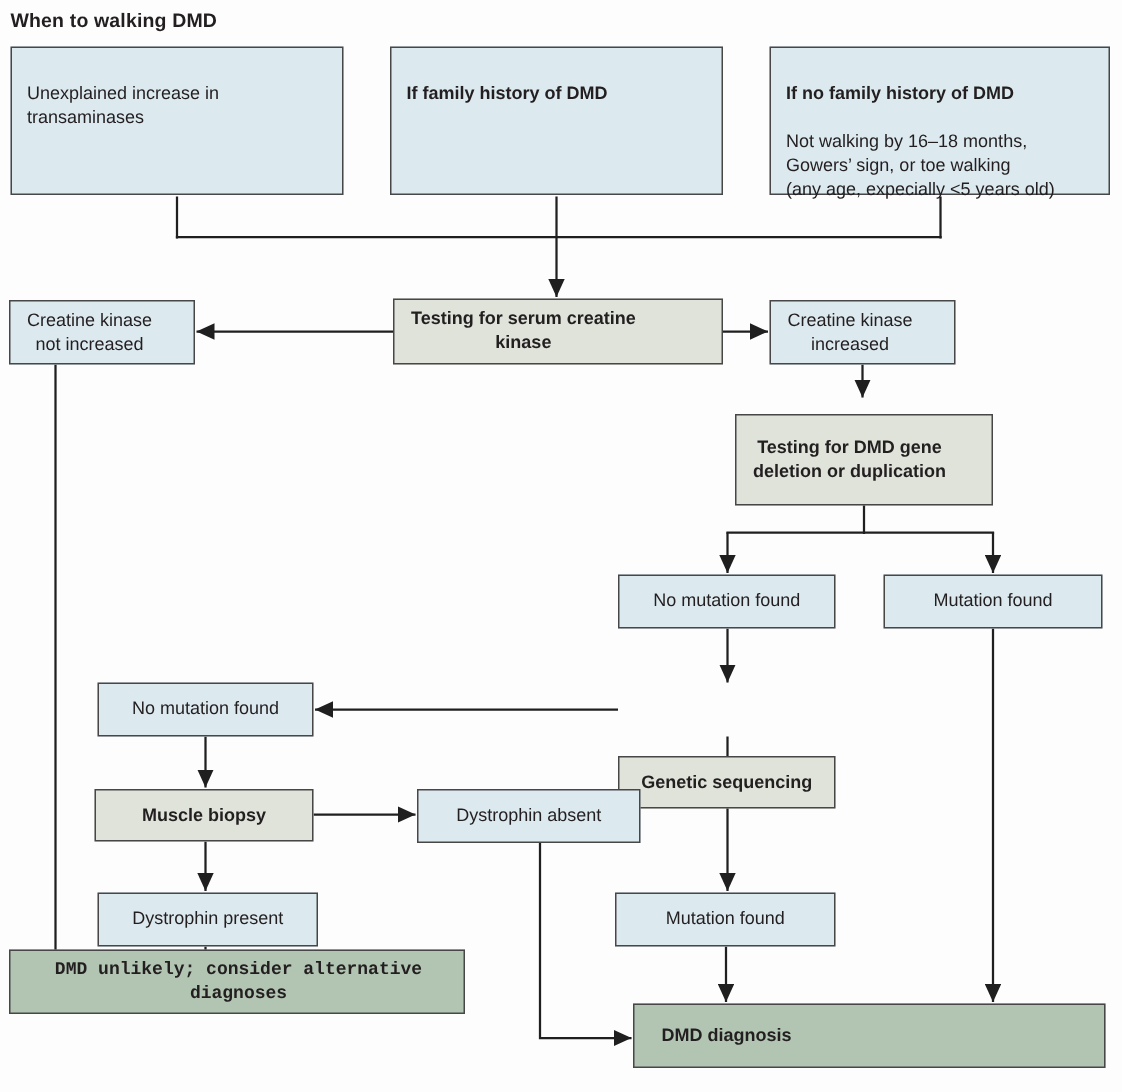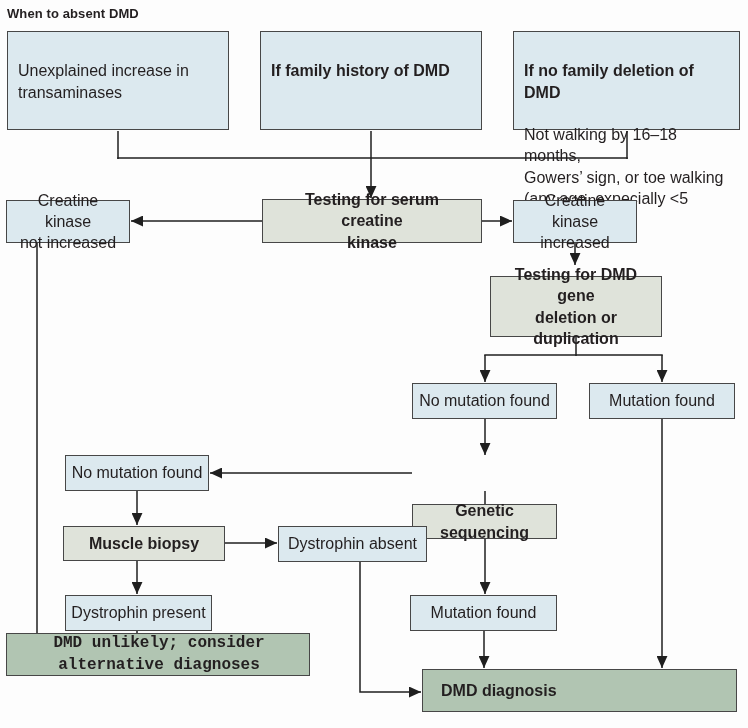--- a/index.html
+++ b/index.html
@@ -10,54 +10,54 @@
   }
   .title{
     position:absolute;left:7px;top:6px;font-size:13px;font-weight:bold;
     letter-spacing:0.1px;
   }
   svg.connectors{position:absolute;left:0;top:0;pointer-events:none;}
   svg.connectors polyline{fill:none;stroke:#1f1f1f;stroke-width:1.5;}
   .node{
     position:absolute;box-sizing:border-box;
     border:1.6px solid var(--border-col,#474747);
-    font-size:16px;line-height:1.33;white-space:pre-line;
+    font-size:12px;line-height:1.33;white-space:pre-line;
   }
   .info{background:var(--info-fill,#dce9ef);}
   .action{background:var(--action-fill,#dfe3da);font-weight:bold;}
   .outcome{background:var(--outcome-fill,#b1c5b2);font-weight:bold;}
   .top-pad{padding:7px 10px;}
   .mid-left{display:flex;align-items:center;padding:0 11px;text-align:center;}
   .mid-center{display:flex;align-items:center;justify-content:center;text-align:center;}
   .hd{font-weight:bold;display:block;}
   
   #n-transaminases{left:7px;top:31px;width:222px;height:99px;}
   #n-family{left:260px;top:31px;width:222px;height:99px;}
   #n-nofamily{left:513px;top:31px;width:227px;height:99px;}
   #n-ck-not{left:6px;top:200px;width:124px;height:43px;}
   #n-test-ck{left:262px;top:199px;width:220px;height:44px;}
   #n-ck-inc{left:513px;top:200px;width:124px;height:43px;}
   #n-test-gene{left:490px;top:276px;width:172px;height:61px;}
   #n-nomut1{left:412px;top:383px;width:145px;height:36px;}
   #n-mut1{left:589px;top:383px;width:146px;height:36px;}
   #n-nomut2{left:65px;top:455px;width:144px;height:36px;}
   #n-genseq{left:412px;top:456px;width:145px;height:35px;margin-top:48px;}
-  #n-biopsy{left:63px;top:526px;width:162px;height:35px;}
+  #n-biopsy{left:63px;top:526px;width:146px;height:35px;}
   #n-dys-abs{left:278px;top:526px;width:149px;height:36px;}
   #n-dys-pres{left:65px;top:595px;width:147px;height:36px;}
   #n-mut2{left:410px;top:595px;width:147px;height:36px;}
   #n-unlikely{left:6px;top:633px;width:304px;height:43px;padding-left:13px;font-family:Liberation Mono, monospace;}
   #n-diagnosis{left:422px;top:669px;width:315px;height:43px;padding-left:18px;}
 </style>
 </head>
 <body>
 
 <div class="stage">
 
-  <div class="title">When to absent DMD</div>
+  <div class="title">When to walking DMD</div>
 
   <svg class="connectors" id="connectors" width="748" height="728" viewBox="0 0 748 728">
     <defs>
       <marker id="arrow" viewBox="0 0 11 10" refX="11" refY="5" markerWidth="12" markerHeight="11" markerUnits="userSpaceOnUse" orient="auto">
         <path d="M0,0 L11,5 L0,10 Z" fill="#1f1f1f"></path>
       </marker>
     </defs>
   <polyline points="118,131 118,159" stroke="#1f1f1f"></polyline>
       <polyline points="627,131 627,159" stroke="#1f1f1f"></polyline>
       <polyline points="117.25,158 627.75,158" stroke="#1f1f1f"></polyline>
@@ -85,21 +85,21 @@
   <div class="node info top-pad" id="n-transaminases">
     <span>Unexplained increase in
 transaminases</span>
   </div>
 
   <div class="node info top-pad" id="n-family">
     <span class="hd">If family history of DMD</span>
   </div>
 
   <div class="node info top-pad" id="n-nofamily">
-    <span class="hd">If no family deletion of DMD</span>
+    <span class="hd">If no family history of DMD</span>
     <span>Not walking by 16–18 months,
 Gowers’ sign, or toe walking
 (any age, expecially &lt;5 years old)</span>
   </div>
 
   <div class="node info mid-left" id="n-ck-not">
     <span>Creatine kinase
 not increased</span>
   </div>
 

